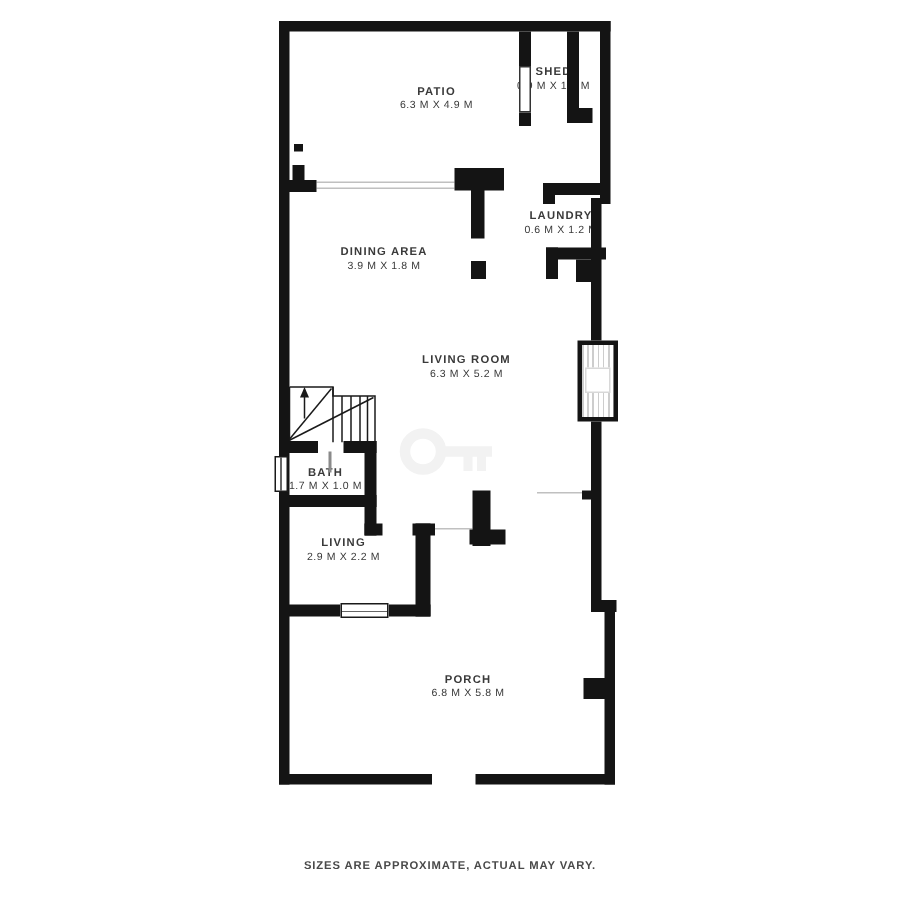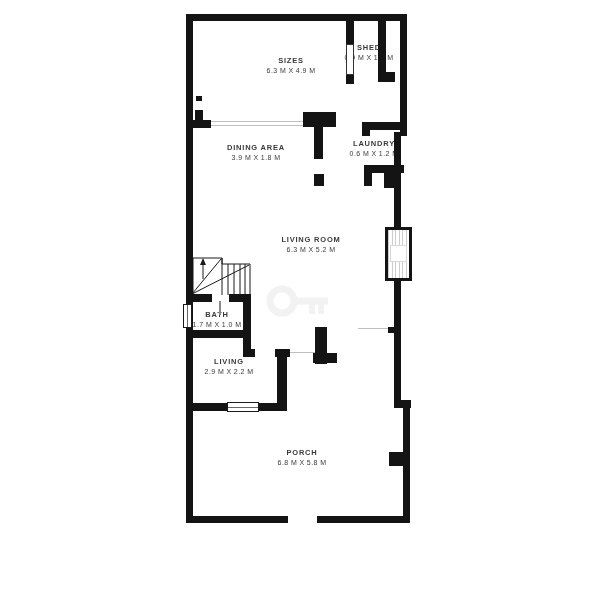--- a/index.html
+++ b/index.html
@@ -120,46 +120,47 @@
   <svg class="watermark" viewBox="0 0 78 40">
     <g fill="var(--watermark,#f2f2f2)">
       <circle cx="20" cy="20" r="12" fill="none" stroke="var(--watermark,#f2f2f2)" stroke-width="7"></circle>
       <rect x="29" y="16.5" width="37" height="7"></rect>
       <rect x="47" y="22" width="6" height="11"></rect>
       <rect x="56" y="22" width="6" height="11"></rect>
     </g>
   </svg>
 
   <div class="room-label" style="left:291px; top:57px;">
-    <div class="room-name">SIZES</div>
+    <div class="room-name">PATIO</div>
     <div class="room-dims">6.3 M X 4.9 M</div>
   </div>
   <div class="room-label" style="left:369px; top:44px;">
     <div class="room-name">SHED</div>
     <div class="room-dims">0.9 M X 1.8 M</div>
   </div>
-  <div class="room-label" style="left:256px; top:144px;">
+  <div class="room-label" style="left:256px; top:164px;">
     <div class="room-name">DINING AREA</div>
     <div class="room-dims">3.9 M X 1.8 M</div>
   </div>
   <div class="room-label" style="left:374px; top:140px;">
     <div class="room-name">LAUNDRY</div>
     <div class="room-dims">0.6 M X 1.2 M</div>
   </div>
   <div class="room-label" style="left:311px; top:236px;">
     <div class="room-name">LIVING ROOM</div>
     <div class="room-dims">6.3 M X 5.2 M</div>
   </div>
   <div class="room-label" style="left:217px; top:311px;">
     <div class="room-name">BATH</div>
     <div class="room-dims">1.7 M X 1.0 M</div>
   </div>
   <div class="room-label" style="left:229px; top:358px;">
     <div class="room-name">LIVING</div>
     <div class="room-dims">2.9 M X 2.2 M</div>
   </div>
-  <div class="room-label" style="left:302px; top:449px;text-align:center;">
+  <div class="room-label" style="left:312px; top:449px;text-align:center;">
     <div class="room-name">PORCH</div>
     <div class="room-dims">6.8 M X 5.8 M</div>
   </div>
 
+  <div class="footer">SIZES ARE APPROXIMATE, ACTUAL MAY VARY.</div>
 
 </div>
 
 </body></html>

